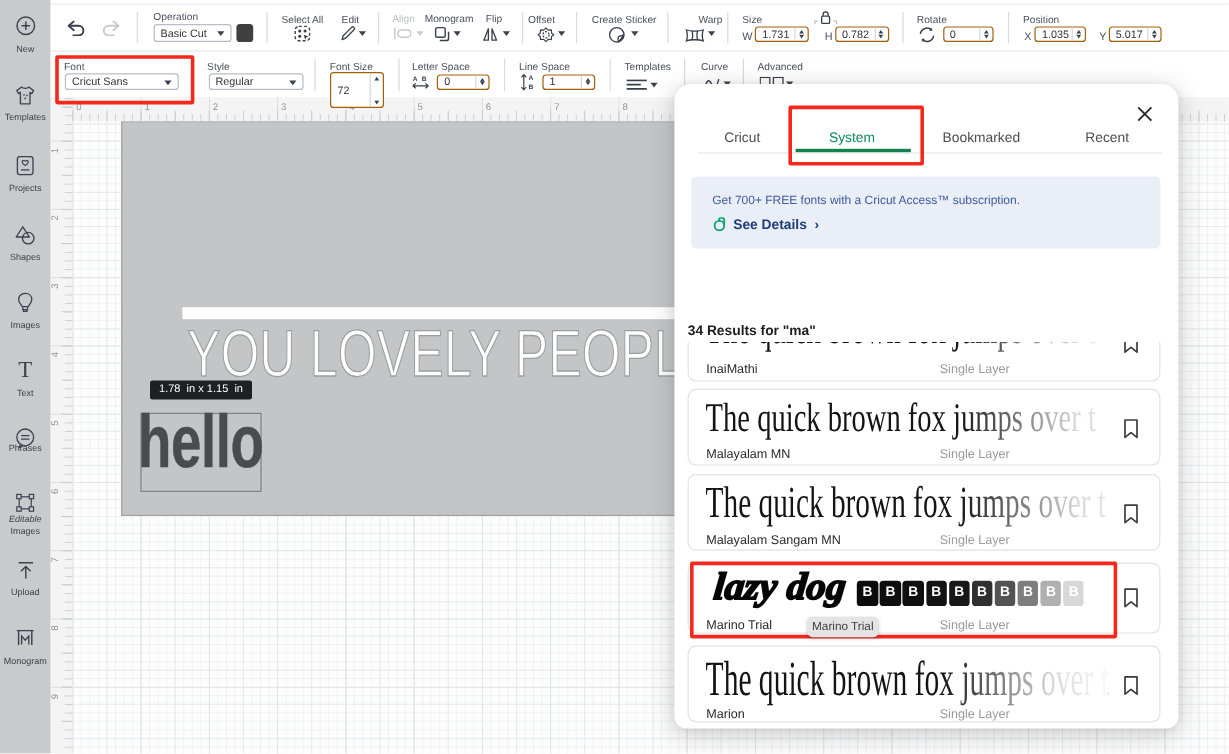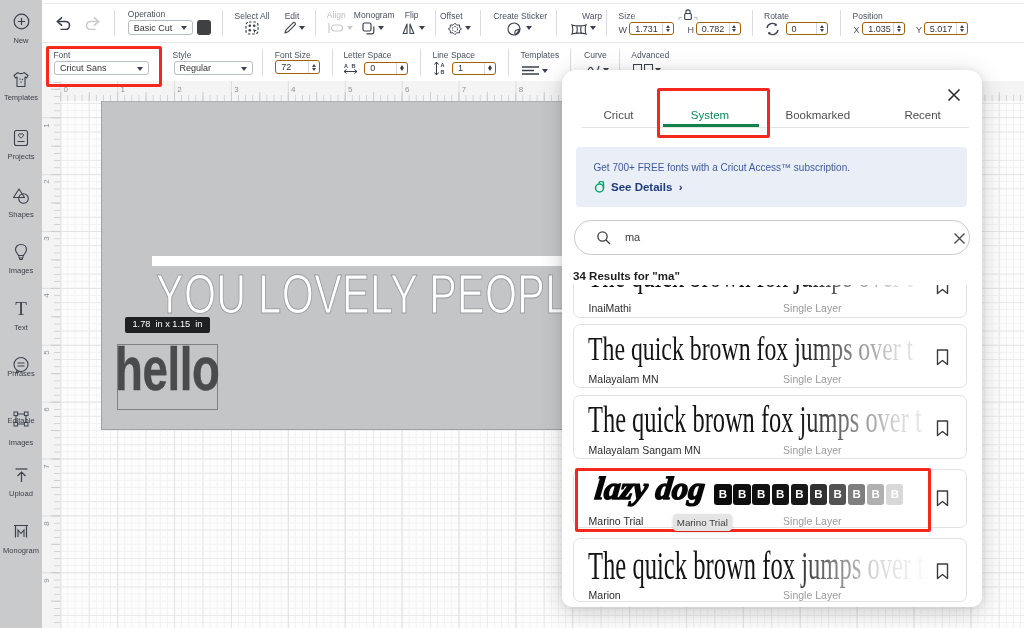--- a/index.html
+++ b/index.html
@@ -122,21 +122,21 @@
   <div class="sblabel" style="top:369px;">Phrases</div>
   <div class="sbitem" style="top:410px;">
       <svg width="18" height="18" viewBox="0 0 18 18">
         <rect x="4" y="4" width="10" height="10" stroke="#3a4150" stroke-width="1" fill="none"></rect>
         <rect x="2" y="2" width="3.6" height="3.6" fill="#c9cacb" stroke="#3a4150" stroke-width="1"></rect>
         <rect x="12.4" y="2" width="3.6" height="3.6" fill="#c9cacb" stroke="#3a4150" stroke-width="1"></rect>
         <rect x="2" y="12.4" width="3.6" height="3.6" fill="#c9cacb" stroke="#3a4150" stroke-width="1"></rect>
         <rect x="12.4" y="12.4" width="3.6" height="3.6" fill="#c9cacb" stroke="#3a4150" stroke-width="1"></rect>
       </svg>
     </div>
-  <div class="sblabel" style="top:416px;">Editable</div>
+  <div class="sblabel" style="top:428px;font-style:italic;">Editable</div>
   <div class="sblabel" style="top:438px;">Images</div>
   <div class="sbitem" style="top:467px;">
       <svg width="17" height="17" viewBox="0 0 17 17">
         <path d="M2.5 2 h12" stroke="#3a4150" stroke-width="1.2"></path>
         <path d="M8.5 5 V15 M4.5 9 L8.5 5 L12.5 9" stroke="#3a4150" stroke-width="1.2" fill="none"></path>
       </svg>
     </div>
   <div class="sblabel" style="top:488.5px;">Upload</div>
   <div class="sbitem" style="top:523px;">
       <svg width="18" height="17" viewBox="0 0 18 17">
@@ -277,21 +277,21 @@
       <span class="tx">Cricut Sans</span>
       <span class="car"></span>
     </div>
   <div class="tb-label" style="left:130.6px; top:50px;">Style</div>
   <div class="selbox" style="left:131.6px; top:61px; width:79px; height:14.3px;">
       <span class="tx">Regular</span>
       <span class="car"></span>
     </div>
   <div class="vdiv2" style="left:220.3px;"></div>
   <div class="tb-label" style="left:232.8px; top:50px;">Font Size</div>
-  <div class="numbox" style="left:233.2px; top:60.4px; width:44.6px; height:14px;">
+  <div class="numbox" style="left:233.2px; top:60.4px; width:44.6px; height:30px;">
       <span class="tx">72</span>
       <span class="step">
         <span class="up"></span>
         <span class="dn"></span>
       </span>
     </div>
   <div class="vdiv2" style="left:289.5px;"></div>
   <div class="tb-label" style="left:301.4px; top:50px;">Letter Space</div>
   <svg style="position:absolute; left:301.4px; top:62px;" width="15" height="13" viewBox="0 0 15 13">
       <text x="1" y="5.5" font-size="5.5" fill="#39404d" font-weight="bold">A</text>
@@ -390,30 +390,20 @@
       <path d="M2.5 2.5 L13.5 13.5 M13.5 2.5 L2.5 13.5" stroke="#2b2b2b" stroke-width="1.6" fill="none"></path>
     </svg>
   <div class="redbox" style="left:95.7px; top:18.3px; width:113px; height:49.5px;"></div>
   <div id="banner">
     <div class="l1">Get 700+ FREE fonts with a Cricut Access™ subscription.</div>
     <div class="l2"><svg width="11" height="12" viewBox="0 0 11 12" style="vertical-align:-2px; margin-right:6px;">
           <circle cx="5.5" cy="7" r="4" stroke="#0aa571" stroke-width="1.5" fill="none"></circle>
           <path d="M9.5 7 V2.5 a2.2 2.2 0 0 0-4.4 0" stroke="#0aa571" stroke-width="1.5" fill="none"></path>
         </svg>See Details&nbsp; <span style="font-weight:bold;">›</span></div>
   </div>
-  <div id="search">
-    <svg width="16" height="16" viewBox="0 0 16 16" style="position:absolute; left:21px; top:9px;">
-        <circle cx="6.5" cy="6.5" r="4.6" stroke="#3b3b3b" stroke-width="1.3" fill="none"></circle>
-        <path d="M10 10 L14 14" stroke="#3b3b3b" stroke-width="1.3"></path>
-      </svg>
-    <div style="position:absolute; left:50px; top:10.5px; font-size:11px; color:#3a3a3a;">ma</div>
-    <svg width="13" height="13" viewBox="0 0 13 13" style="position:absolute; left:378px; top:11px;">
-        <path d="M1.5 1.5 L11.5 11.5 M11.5 1.5 L1.5 11.5" stroke="#4a4a4a" stroke-width="1.4" fill="none"></path>
-      </svg>
-  </div>
   <div id="results">34 Results for "ma"</div>
   <div id="list">
     <div class="card" style="top:-32px;">
       <div class="sample" style="font-size:34px; line-height:40px; top:2px; transform:scaleX(0.7); background-image:linear-gradient(90deg,#141414 0px,#141414 300px,#d8d8d8 440px,#f5f5f5 510px);">The quick brown fox jumps over t</div>
       <div class="fname">InaiMathi</div>
       <div class="slayer">Single Layer</div>
       <svg class="bmark" width="13" height="17" viewBox="0 0 13 17">
           <path d="M1.5 1 H11.5 V15.5 L6.5 11.5 L1.5 15.5 Z" stroke="#3b3b3b" stroke-width="1.4" fill="none" stroke-linejoin="round"></path>
         </svg>
     </div>

